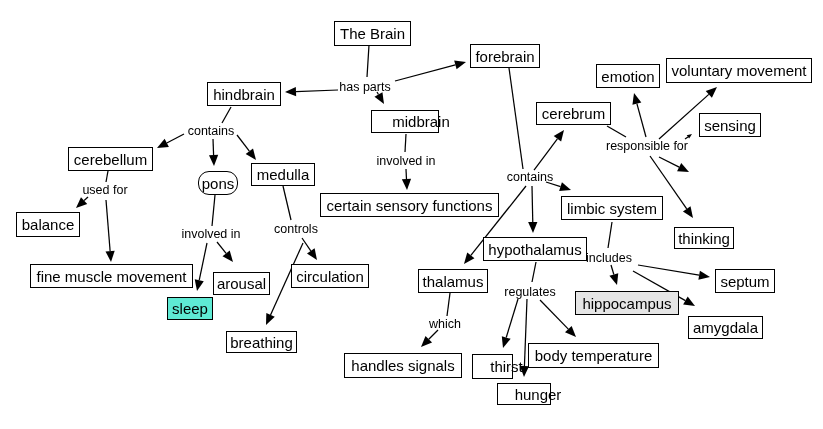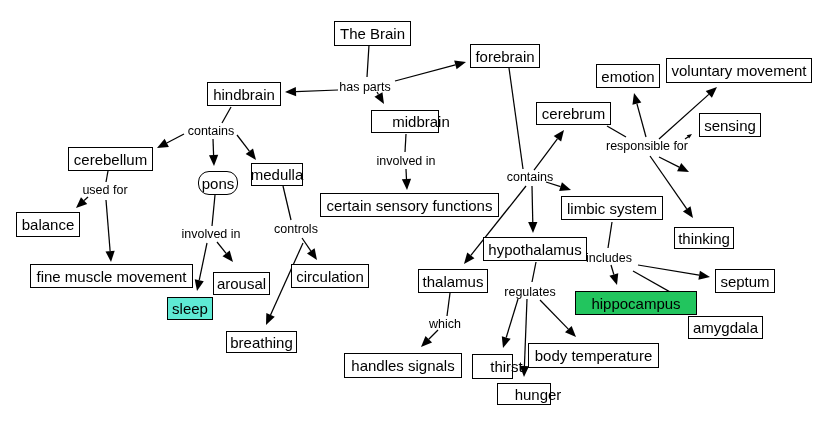--- a/index.html
+++ b/index.html
@@ -202,38 +202,38 @@
         <polygon points="421,347 425.51134126397017,335.9549920778661 432.0450079221339,342.48865873602983" fill="#000000"></polygon>
       </g>
     </svg>
 
 <div class="node" style="left: 334px; top: 21px; width: 77px; height: 25px; background: rgb(255, 255, 255); border-color: rgb(0, 0, 0);">The Brain</div>
     <div class="node" style="left: 470px; top: 44px; width: 70px; height: 24px; background: rgb(255, 255, 255); border-color: rgb(0, 0, 0);">forebrain</div>
     <div class="node" style="left: 207px; top: 82px; width: 74px; height: 24px; background: rgb(255, 255, 255); border-color: rgb(0, 0, 0);">hindbrain</div>
     <div class="node" style="left: 371px; top: 110px; width: 68px; height: 23px; background: rgb(255, 255, 255); border-color: rgb(0, 0, 0); padding-left: 32px;">midbrain</div>
     <div class="node" style="left: 68px; top: 147px; width: 85px; height: 24px; background: rgb(255, 255, 255); border-color: rgb(0, 0, 0);">cerebellum</div>
     <div class="node" style="left: 198px; top: 171px; width: 40px; height: 24px; background: rgb(255, 255, 255); border-color: rgb(0, 0, 0); border-radius: 11px;">pons</div>
-    <div class="node" style="left: 251px; top: 163px; width: 52px; height: 23px; background: rgb(255, 255, 255); border-color: rgb(0, 0, 0);">medulla</div>
+    <div class="node" style="left: 251px; top: 163px; width: 64px; height: 23px; background: rgb(255, 255, 255); border-color: rgb(0, 0, 0);">medulla</div>
     <div class="node" style="left: 320px; top: 193px; width: 179px; height: 24px; background: rgb(255, 255, 255); border-color: rgb(0, 0, 0);">certain sensory functions</div>
     <div class="node" style="left: 16px; top: 212px; width: 64px; height: 25px; background: rgb(255, 255, 255); border-color: rgb(0, 0, 0);">balance</div>
     <div class="node" style="left: 30px; top: 264px; width: 163px; height: 24px; background: rgb(255, 255, 255); border-color: rgb(0, 0, 0);">fine muscle movement</div>
     <div class="node" style="left: 167px; top: 297px; width: 46px; height: 23px; background: #5eead4; border-color: rgb(0, 0, 0);">sleep</div>
     <div class="node" style="left: 213px; top: 272px; width: 57px; height: 23px; background: rgb(255, 255, 255); border-color: rgb(0, 0, 0);">arousal</div>
     <div class="node" style="left: 291px; top: 264px; width: 78px; height: 24px; background: rgb(255, 255, 255); border-color: rgb(0, 0, 0);">circulation</div>
     <div class="node" style="left: 226px; top: 331px; width: 71px; height: 22px; background: rgb(255, 255, 255); border-color: rgb(0, 0, 0);">breathing</div>
     <div class="node" style="left: 536px; top: 102px; width: 75px; height: 23px; background: rgb(255, 255, 255); border-color: rgb(0, 0, 0);">cerebrum</div>
     <div class="node" style="left: 596px; top: 64px; width: 64px; height: 24px; background: rgb(255, 255, 255); border-color: rgb(0, 0, 0);">emotion</div>
     <div class="node" style="left: 666px; top: 58px; width: 146px; height: 25px; background: rgb(255, 255, 255); border-color: rgb(0, 0, 0);">voluntary movement</div>
     <div class="node" style="left: 699px; top: 113px; width: 62px; height: 24px; background: rgb(255, 255, 255); border-color: rgb(0, 0, 0);">sensing</div>
     <div class="node" style="left: 561px; top: 196px; width: 102px; height: 24px; background: rgb(255, 255, 255); border-color: rgb(0, 0, 0);">limbic system</div>
     <div class="node" style="left: 674px; top: 227px; width: 60px; height: 22px; background: rgb(255, 255, 255); border-color: rgb(0, 0, 0);">thinking</div>
     <div class="node" style="left: 483px; top: 237px; width: 104px; height: 24px; background: rgb(255, 255, 255); border-color: rgb(0, 0, 0);">hypothalamus</div>
     <div class="node" style="left: 418px; top: 269px; width: 70px; height: 24px; background: rgb(255, 255, 255); border-color: rgb(0, 0, 0);">thalamus</div>
     <div class="node" style="left: 715px; top: 269px; width: 60px; height: 24px; background: rgb(255, 255, 255); border-color: rgb(0, 0, 0);">septum</div>
-    <div class="node" style="left: 575px; top: 291px; width: 122px; height: 24px; background: #22c55e; border-color: rgb(0, 0, 0);">hippocampus</div>
+    <div class="node" style="left: 575px; top: 291px; width: 104px; height: 24px; background: #e5e5e5; border-color: rgb(0, 0, 0);">hippocampus</div>
     <div class="node" style="left: 688px; top: 316px; width: 75px; height: 23px; background: rgb(255, 255, 255); border-color: rgb(0, 0, 0);">amygdala</div>
     <div class="node" style="left: 344px; top: 353px; width: 118px; height: 25px; background: rgb(255, 255, 255); border-color: rgb(0, 0, 0);">handles signals</div>
     <div class="node" style="left: 472px; top: 354px; width: 41px; height: 25px; background: rgb(255, 255, 255); border-color: rgb(0, 0, 0); padding-left: 28px;">thirst</div>
     <div class="node" style="left: 528px; top: 343px; width: 131px; height: 25px; background: rgb(255, 255, 255); border-color: rgb(0, 0, 0);">body temperature</div>
     <div class="node" style="left: 497px; top: 383px; width: 54px; height: 22px; background: rgb(255, 255, 255); border-color: rgb(0, 0, 0); padding-left: 28px;">hunger</div>
     <div class="link-label" style="left: 365px; top: 87px;">has parts</div>
     <div class="link-label" style="left: 211px; top: 131px;">contains</div>
     <div class="link-label" style="left: 105px; top: 190px;">used for</div>
     <div class="link-label" style="left: 211px; top: 234px;">involved in</div>
     <div class="link-label" style="left: 296px; top: 229px;">controls</div>

